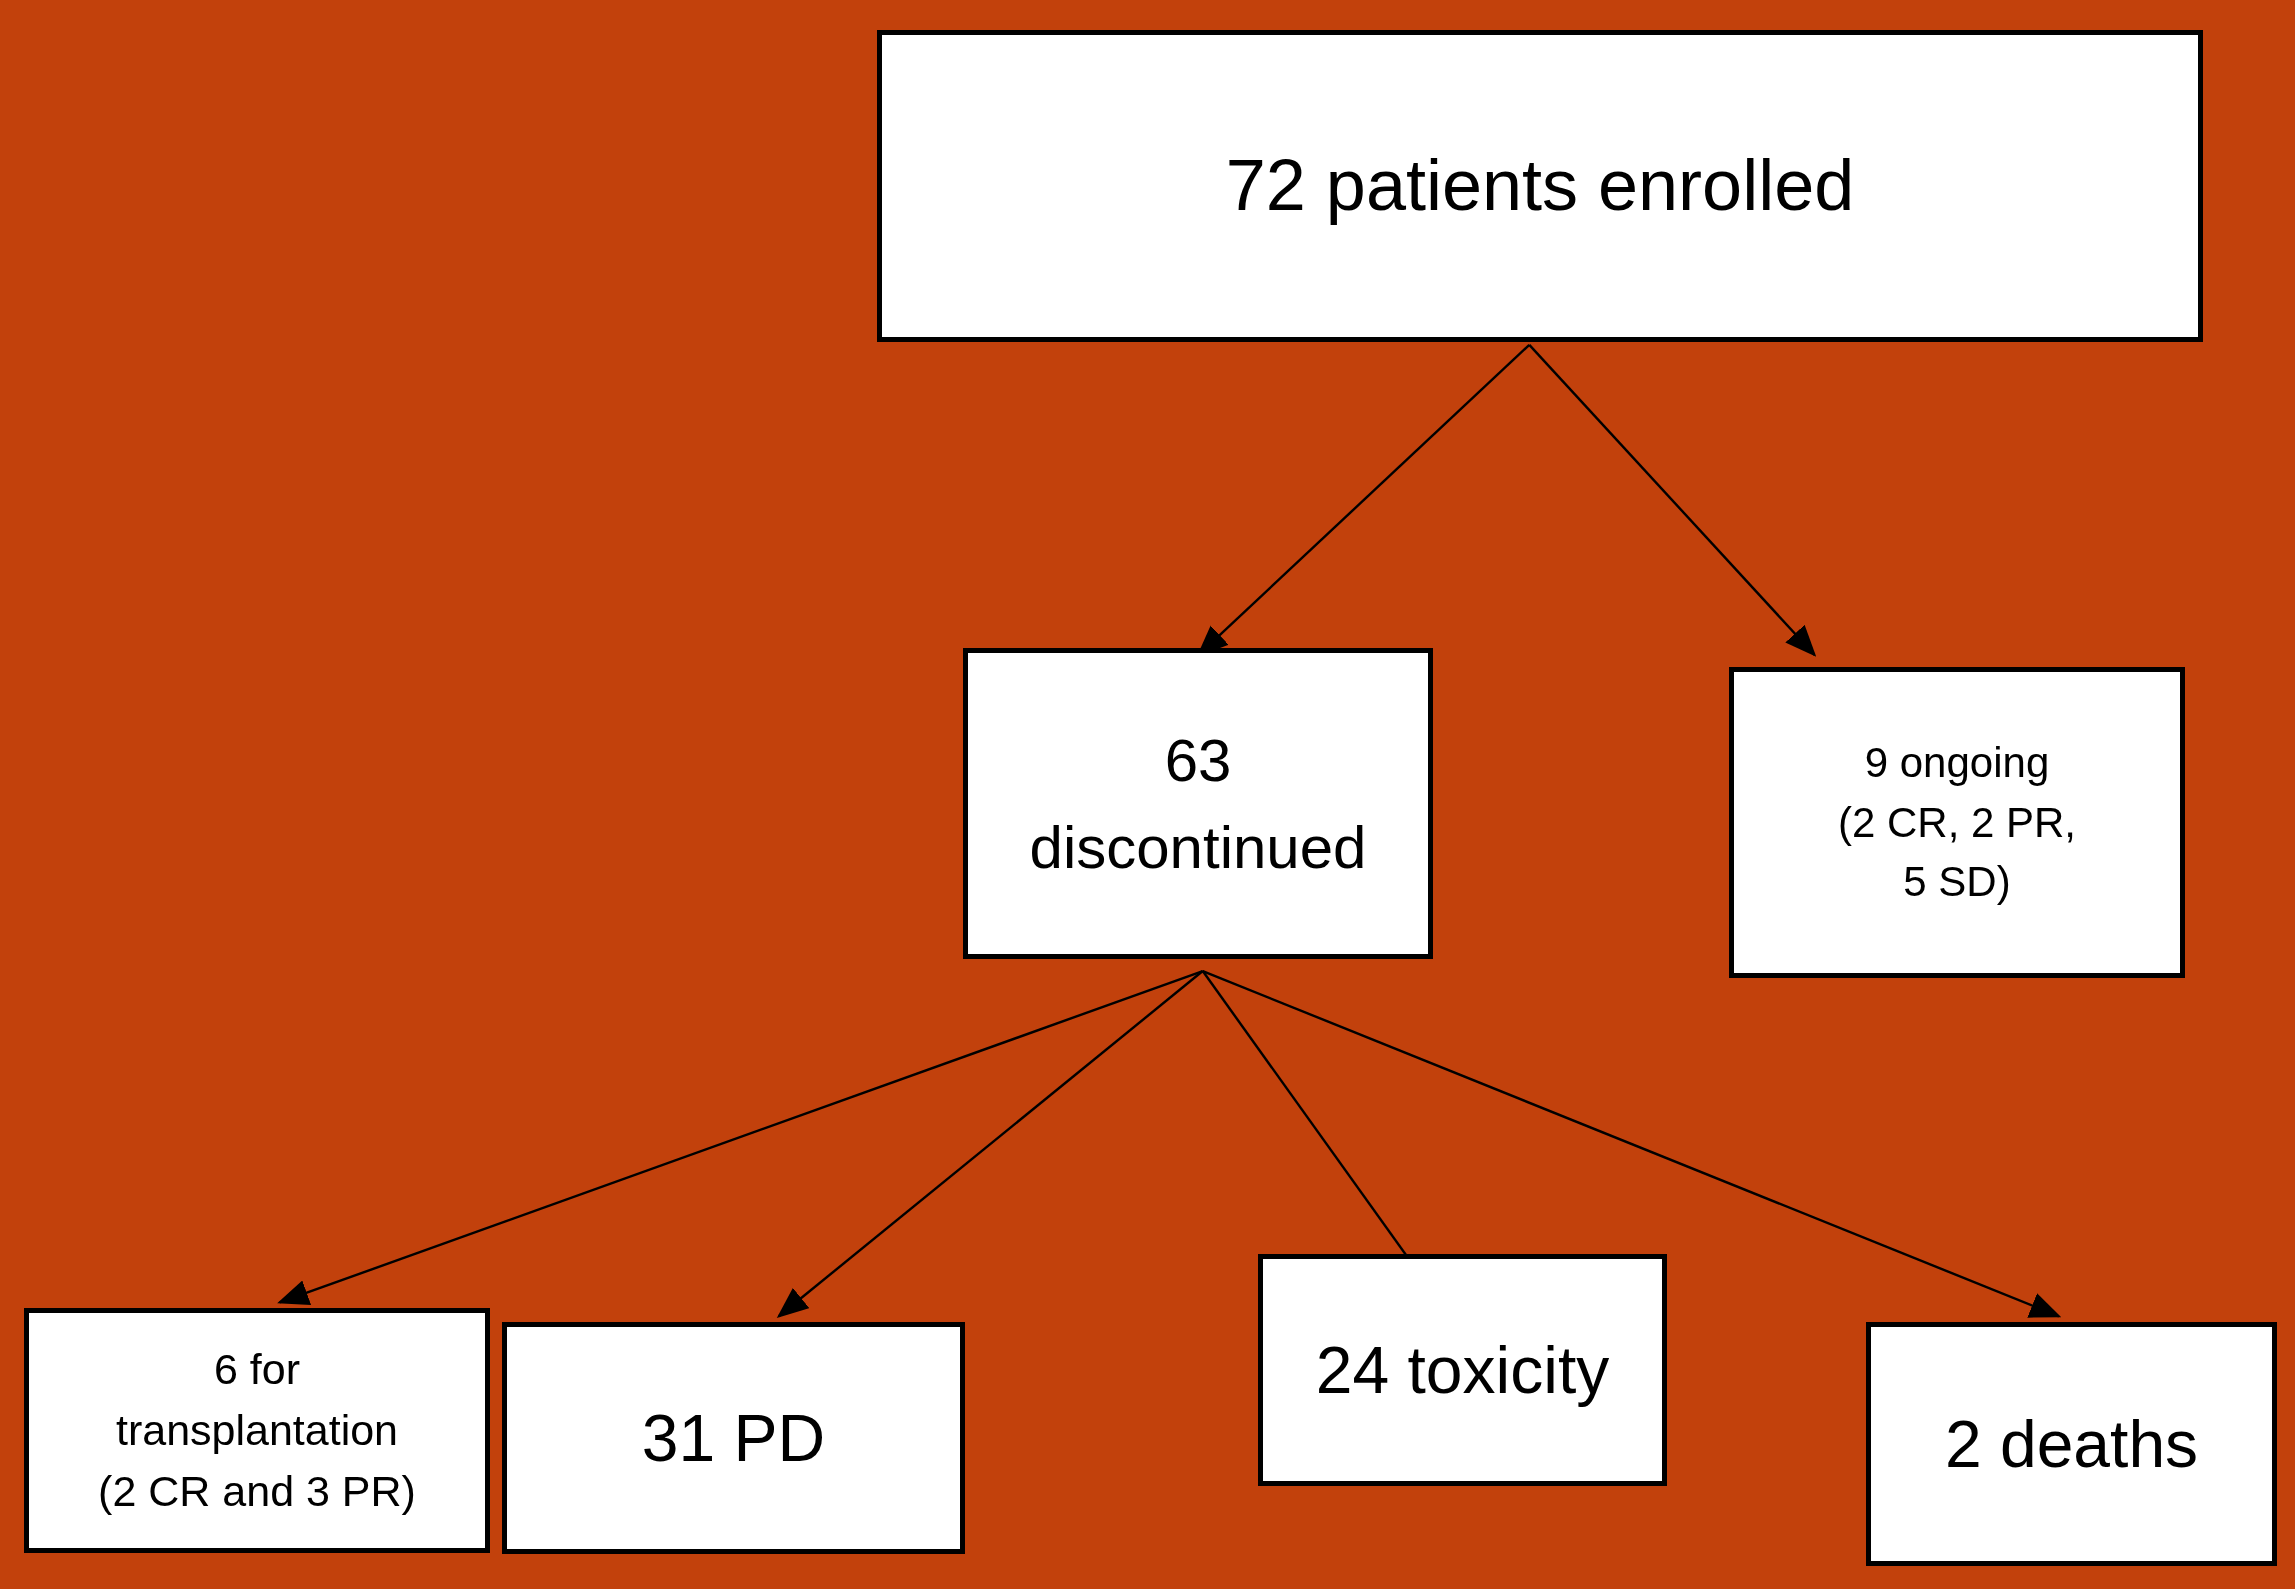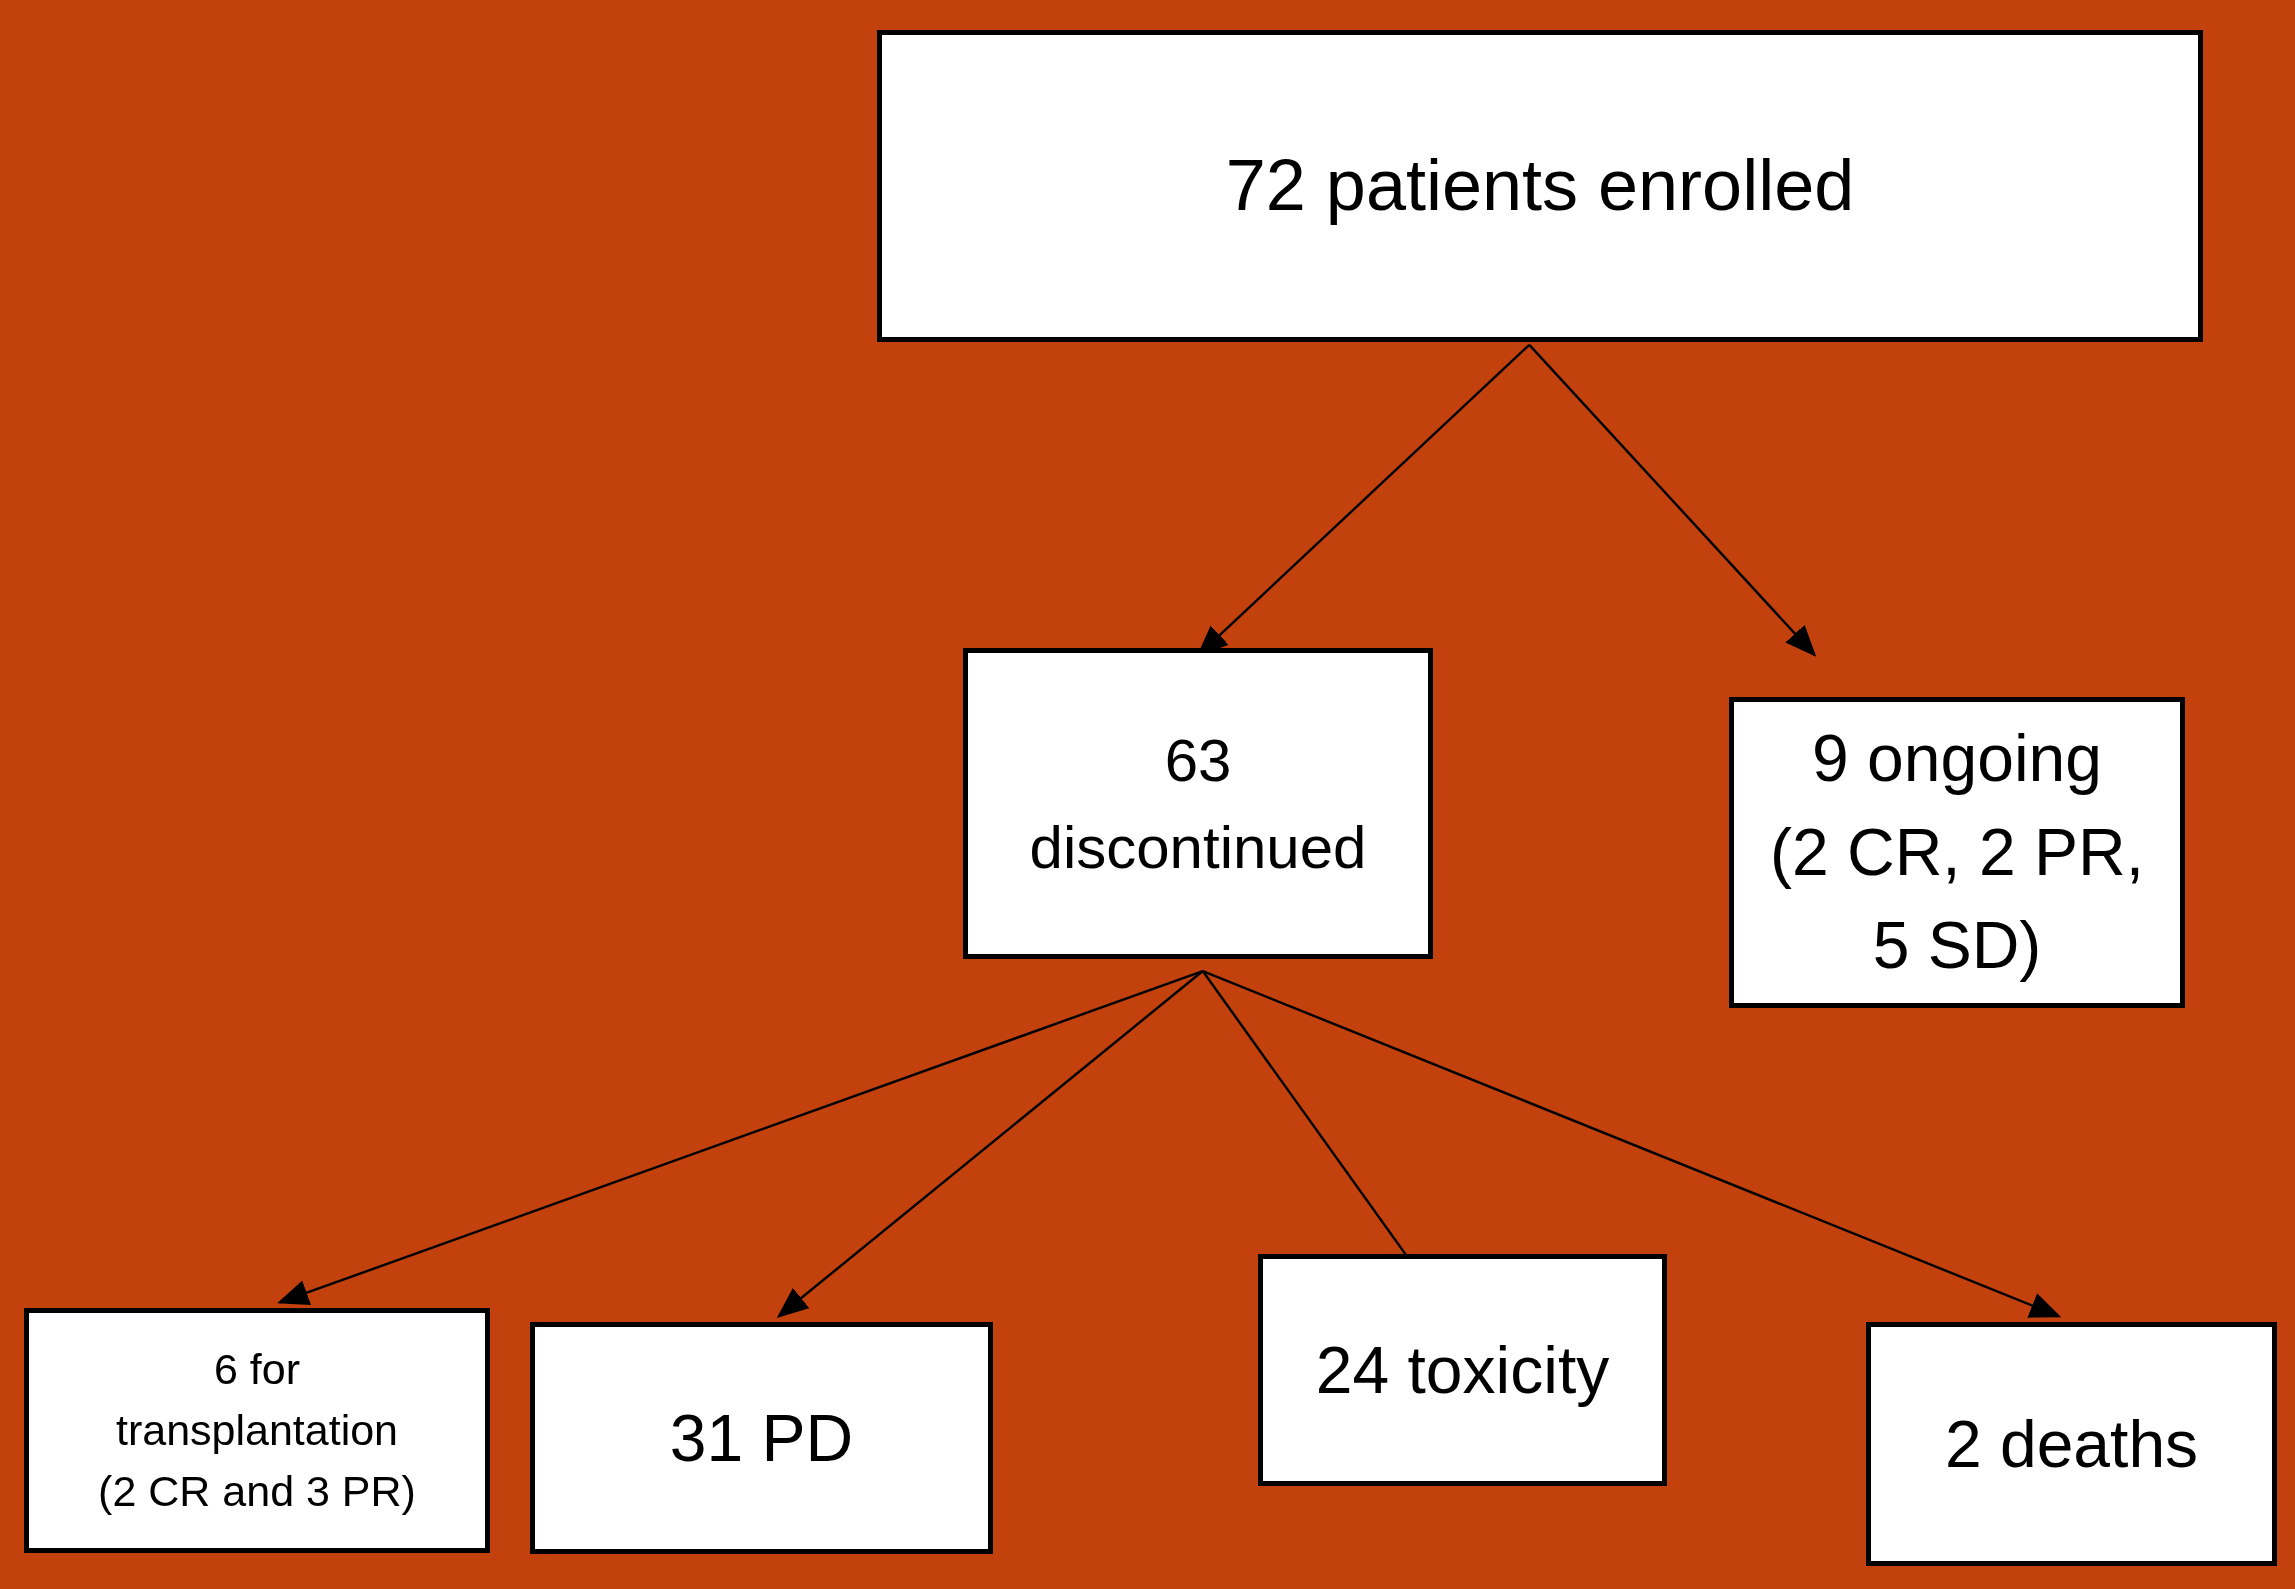--- a/index.html
+++ b/index.html
@@ -31,23 +31,23 @@
     display: flex;
     flex-direction: column;
     align-items: center;
     justify-content: center;
     text-align: center;
   }
   .line { display: block; white-space: nowrap; }
 
   #n-enrolled        { left: 877px; top:   30px; width: 1326px; height: 312px; font-size: 72px; line-height: 1.35; }
   #n-discontinued    { left: 963px; top:  648px; width:  470px; height: 311px; font-size: 60px; line-height: 1.45; }
-  #n-ongoing         { left: 1729px; top:  697px; width:  456px; height: 311px; font-size:  66px; line-height: 1.42; }
+  #n-ongoing         { left: 1729px; top:  667px; width:  456px; height: 311px; font-size:  42px; line-height: 1.42; }
   #n-transplantation { left:   24px; top: 1308px; width:  466px; height: 245px; font-size:  43px; line-height: 1.42; }
-  #n-pd              { left:  530px; top: 1322px; width:  463px; height: 232px; font-size:  66px; line-height: 1.4; }
+  #n-pd              { left:  502px; top: 1322px; width:  463px; height: 232px; font-size:  66px; line-height: 1.4; }
   #n-toxicity        { left: 1258px; top: 1254px; width:  409px; height: 232px; font-size:  66px; line-height: 1.4; }
   #n-deaths          { left: 1866px; top: 1322px; width:  411px; height: 244px; font-size:  66px; line-height: 1.4; }
 </style>
 </head>
 <body>
 
 <div class="canvas">
 
   <svg class="edges" viewBox="0 0 3324 2302">
     <defs>

